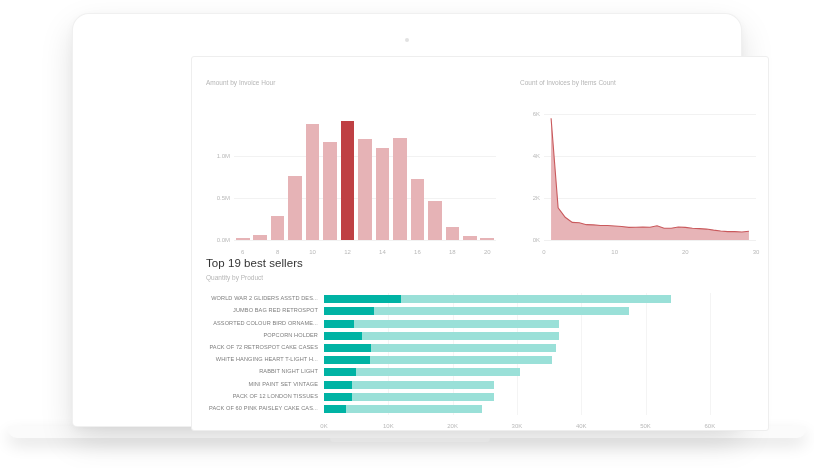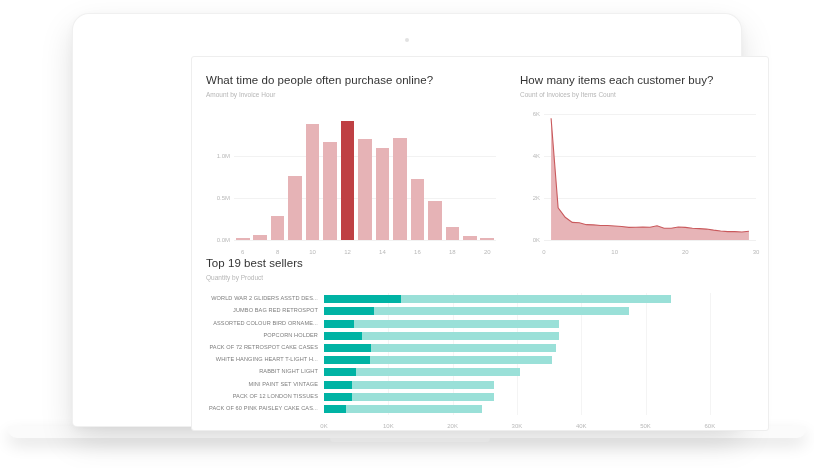--- a/index.html
+++ b/index.html
@@ -134,21 +134,20 @@
     <div class="laptop-base-notch"></div>
   </div>
   <div class="laptop-foot"></div>
 
   <div class="laptop-screen">
     <div class="laptop-camera"></div>
 
     <div class="dashboard">
 
       <div class="panel" id="hour-chart">
-        <div class="panel-title">What time do people often purchase online?</div>
         <div class="panel-sub">Amount by Invoice Hour</div>
         <div class="plot" id="hour-plot">
             <div class="gridline" style="top: 126px; width: 262px;"></div>
             <div class="ytick" style="top: 126px; left: -28px; width: 24px;">0.0M</div>
             <div class="gridline" style="top: 84px; width: 262px;"></div>
             <div class="ytick" style="top: 84px; left: -28px; width: 24px;">0.5M</div>
             <div class="gridline" style="top: 42px; width: 262px;"></div>
             <div class="ytick" style="top: 42px; left: -28px; width: 24px;">1.0M</div>
             <div class="hbar" style="left: 1.92133px; width: 13.624px; height: 1.68px;"></div>
             <div class="hbar" style="left: 19.388px; width: 13.624px; height: 5.04px;"></div>
@@ -170,21 +169,20 @@
             <div class="xtick" style="left: 78.6px; top: 135px;">10</div>
             <div class="xtick" style="left: 113.533px; top: 135px;">12</div>
             <div class="xtick" style="left: 148.467px; top: 135px;">14</div>
             <div class="xtick" style="left: 183.4px; top: 135px;">16</div>
             <div class="xtick" style="left: 218.333px; top: 135px;">18</div>
             <div class="xtick" style="left: 253.267px; top: 135px;">20</div>
           </div>
       </div>
 
       <div class="panel" id="items-chart">
-        <div class="panel-title">How many items each customer buy?</div>
         <div class="panel-sub">Count of Invoices by Items Count</div>
         <div class="plot" id="items-plot">
             <div class="gridline" style="top: 126px; width: 212px;"></div>
             <div class="ytick" style="top: 126px; left: -24px; width: 20px;">0K</div>
             <div class="gridline" style="top: 84px; width: 212px;"></div>
             <div class="ytick" style="top: 84px; left: -24px; width: 20px;">2K</div>
             <div class="gridline" style="top: 42px; width: 212px;"></div>
             <div class="ytick" style="top: 42px; left: -24px; width: 20px;">4K</div>
             <div class="gridline" style="top: 0px; width: 212px;"></div>
             <div class="ytick" style="top: 0px; left: -24px; width: 20px;">6K</div>

